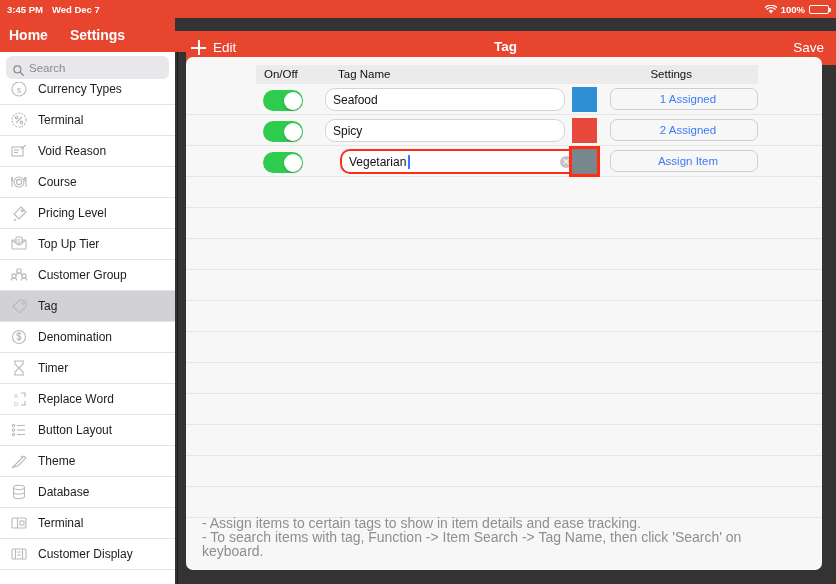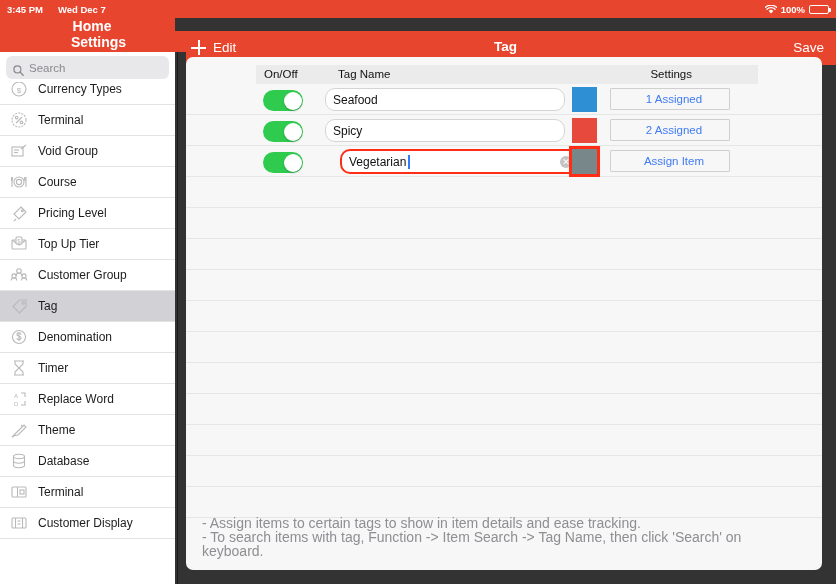--- a/index.html
+++ b/index.html
@@ -11,40 +11,40 @@
   }
   .screen { position: relative; width: 836px; height: 584px; background: #333333; }
 
   
   .statusbar {
     position: absolute; left: 0; top: 0; width: 836px; height: 18px;
     background: #e8452f; color: #fff; font-size: 9.5px; font-weight: bold;
     display: flex; align-items: center;
   }
   .sb-time { margin-left: 7px; }
-  .sb-date { margin-left: 15px; }
+  .sb-date { margin-left: 9px; }
   .sb-right { position: absolute; right: 7px; top: 0; height: 18px; display: flex; align-items: center; gap: 4px; }
   .wifi-icon { width: 12px; height: 9px; position: relative; }
   .wifi-icon svg { display: block; }
   .sb-batt-pct { font-size: 9.5px; font-weight: bold; }
   .batt {
     width: 20px; height: 9px; border: 1px solid #fff; border-radius: 2px;
     position: relative; padding: 1px;
   }
   .batt::after {
     content: ""; position: absolute; right: -3px; top: 2.5px;
     width: 2px; height: 4px; background: #fff; border-radius: 0 1px 1px 0;
   }
   .batt-fill { width: 100%; height: 100%; background: #fff; border-radius: 1px; }
 
   
   .left-header {
     position: absolute; left: 0; top: 18px; width: 175px; height: 34px;
     background: #e8452f; color: #fff;
-    display: flex; align-items: center; flex-direction: column;
+    display: flex; align-items: center;
   }
   .lh-home { font-size: 14px; font-weight: bold; margin-left: 9px; }
   .lh-settings { font-size: 14px; font-weight: bold; margin-left: 22px; }
 
   
   .navbar {
     position: absolute; left: 175px; top: 31px; width: 661px; height: 34px;
     background: #e8452f; color: #fff;
   }
   .nav-plus {
@@ -151,22 +151,22 @@
     color: #fff; font-size: 9px; line-height: 12px; text-align: center;
     font-family: "Liberation Sans", sans-serif;
   }
 
   .swatch {
     position: absolute; left: 386px; top: 3px; width: 25px; height: 25px;
   }
   .swatch.sel { outline: 3px solid #ff2d16; }
 
   .assign-btn {
-    position: absolute; left: 424px; top: 4px; width: 120px; height: 22px;
-    border: 1px solid #cfcfcf; border-radius: 1px; background: #f7f7f7;
+    position: absolute; left: 424px; top: 4px; width: 148px; height: 22px;
+    border: 1px solid #cfcfcf; border-radius: 7px; background: #f7f7f7;
     color: #3f7bf5; font-size: 11.5px;
     display: flex; align-items: center; justify-content: center; padding-left: 8px;
   }
 
   .footer-notes {
     position: absolute; left: 16px; bottom: 12px; width: 600px;
   }
   .note { font-size: 14px; color: #8e8e93; line-height: 14px; }
 </style>
 </head>
@@ -226,21 +226,21 @@
         </div>
         <div class="sb-item">
           <span class="sb-icon">
             <svg width="20" height="20" viewBox="0 0 20 20">
               <rect x="3" y="6" width="11" height="9" stroke="#b9b9b9" stroke-width="1.1" fill="none"></rect>
               <line x1="5" y1="9" x2="10" y2="9" stroke="#b9b9b9" stroke-width="1.1" fill="none"></line>
               <line x1="5" y1="11.5" x2="9" y2="11.5" stroke="#b9b9b9" stroke-width="1.1" fill="none"></line>
               <path d="M12 8 l5 -4" stroke="#b9b9b9" stroke-width="1.1" fill="none"></path>
             </svg>
           </span>
-          <span class="sb-label">Void Group</span>
+          <span class="sb-label">Void Reason</span>
         </div>
         <div class="sb-item">
           <span class="sb-icon">
             <svg width="20" height="20" viewBox="0 0 20 20">
               <circle cx="10" cy="10" r="5" stroke="#b9b9b9" stroke-width="1.1" fill="none"></circle>
               <circle cx="10" cy="10" r="2.6" stroke="#b9b9b9" stroke-width="1.1" fill="none"></circle>
               <path d="M3 5 v10 M3.4 5 v4 M2.6 5 v4" stroke="#b9b9b9" stroke-width="1.1" fill="none"></path>
               <path d="M17 5 v10 M16 5 c-1 2 -1 3 1 4" stroke="#b9b9b9" stroke-width="1.1" fill="none"></path>
             </svg>
           </span>
@@ -311,20 +311,33 @@
         <div class="sb-item">
           <span class="sb-icon">
             <svg width="20" height="20" viewBox="0 0 20 20">
               <text x="5" y="9" font-size="6" fill="#b9b9b9">A</text>
               <text x="5" y="17" font-size="6" fill="#b9b9b9">D</text>
               <path d="M12 4 h4 v4" stroke="#b9b9b9" stroke-width="1.1" fill="none"></path>
               <path d="M16 12 v4 h-4" stroke="#b9b9b9" stroke-width="1.1" fill="none"></path>
             </svg>
           </span>
           <span class="sb-label">Replace Word</span>
+        </div>
+        <div class="sb-item">
+          <span class="sb-icon">
+            <svg width="20" height="20" viewBox="0 0 20 20">
+              <circle cx="4.5" cy="5.5" r="1.2" stroke="#b9b9b9" stroke-width="1.1" fill="none"></circle>
+              <line x1="8" y1="5.5" x2="16" y2="5.5" stroke="#b9b9b9" stroke-width="1.1" fill="none"></line>
+              <circle cx="4.5" cy="10" r="1.2" stroke="#b9b9b9" stroke-width="1.1" fill="none"></circle>
+              <line x1="8" y1="10" x2="16" y2="10" stroke="#b9b9b9" stroke-width="1.1" fill="none"></line>
+              <circle cx="4.5" cy="14.5" r="1.2" stroke="#b9b9b9" stroke-width="1.1" fill="none"></circle>
+              <line x1="8" y1="14.5" x2="16" y2="14.5" stroke="#b9b9b9" stroke-width="1.1" fill="none"></line>
+            </svg>
+          </span>
+          <span class="sb-label">Button Layout</span>
         </div>
         <div class="sb-item">
           <span class="sb-icon">
             <svg width="20" height="20" viewBox="0 0 20 20">
               <path d="M4 16 l3 -3 8 -8 2 2 -8 8 z" stroke="#b9b9b9" stroke-width="1.1" fill="none"></path>
               <path d="M6 14 l-2.5 3.5" stroke="#b9b9b9" stroke-width="1.1" fill="none"></path>
               <path d="M12 5 l2 2" stroke="#b9b9b9" stroke-width="1.1" fill="none"></path>
             </svg>
           </span>
           <span class="sb-label">Theme</span>

